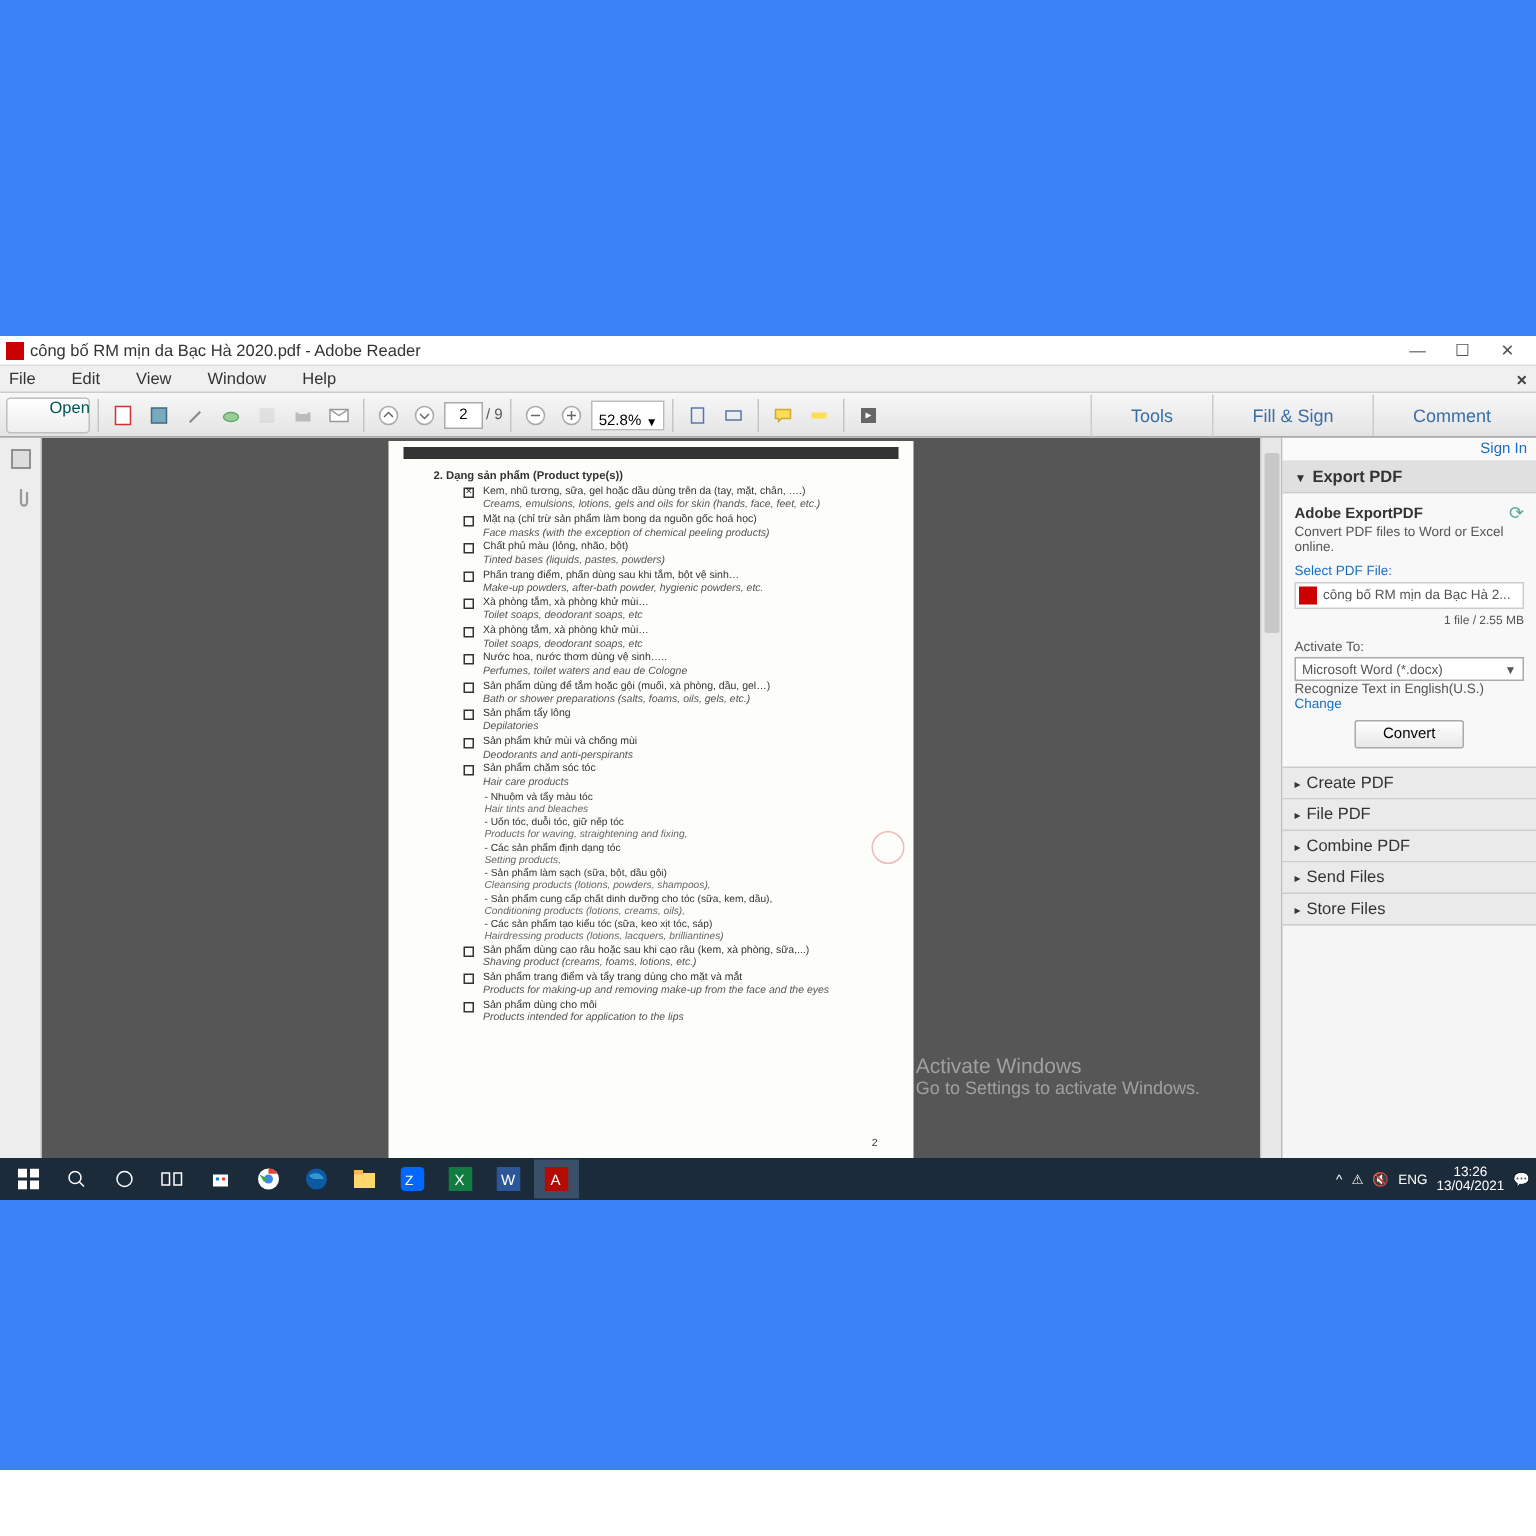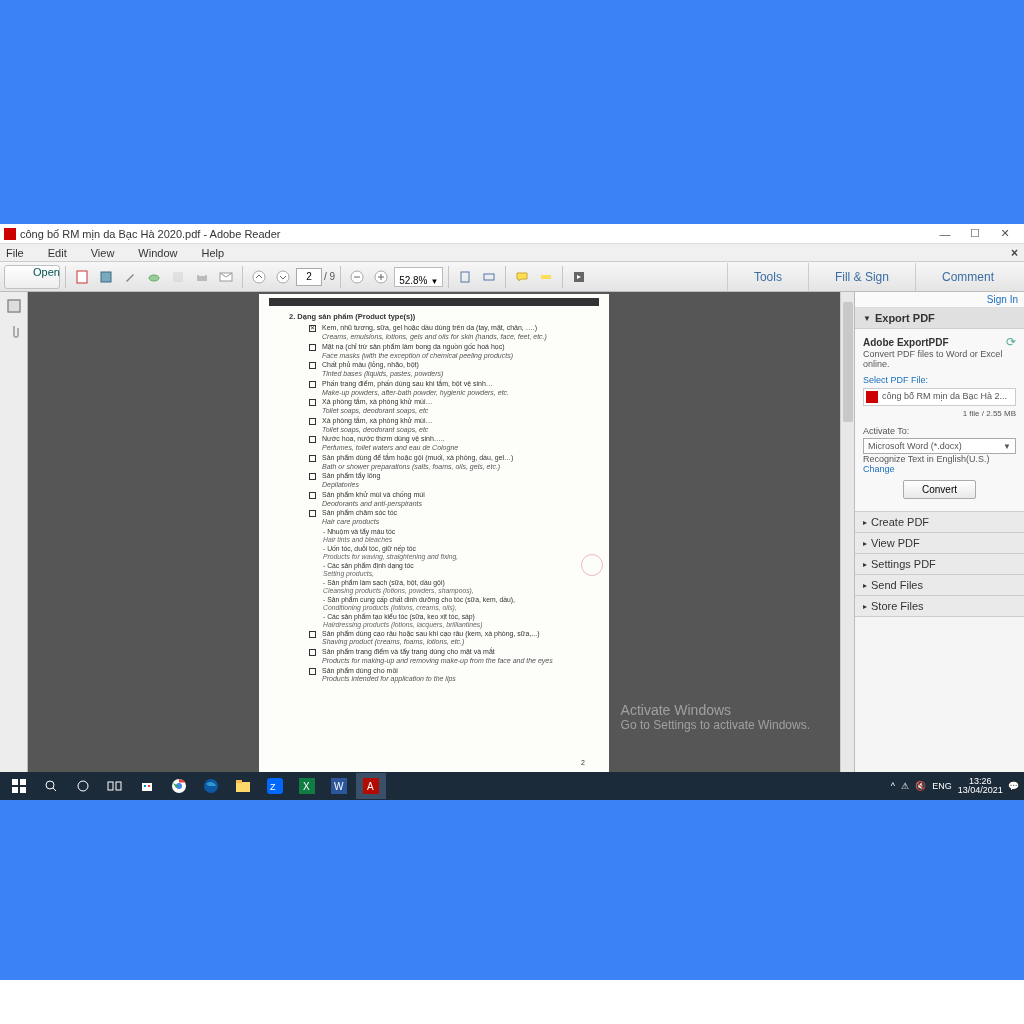--- a/index.html
+++ b/index.html
@@ -43,21 +43,21 @@
 .cb{width:7px;height:7px;border:1px solid #333;flex-shrink:0;margin-top:1px}
 .cb.chk::after{content:"✕";font-size:6px;position:relative;top:-2px;left:0}
 .row .txt{flex:1}
 .row .txt i{font-style:italic;color:#555;display:block}
 .sub{margin-left:14px;font-size:6.8px}
 .pgno{position:absolute;bottom:4px;right:24px;font-size:7px}
 .stamp{position:absolute;right:6px;top:260px;width:22px;height:22px;border:1px solid #d77;border-radius:50%;opacity:.5}
 .taskbar{height:28px;background:#1c2b3a;display:flex;align-items:center;padding:0 4px;color:#fff;font-size:10px;gap:2px}
 .taskbar .tb{width:30px;height:26px;display:flex;align-items:center;justify-content:center}
 .taskbar .sys{margin-left:auto;display:flex;align-items:center;gap:6px;font-size:9px}
-.watermark{position:absolute;right:30px;bottom:40px;color:#a0a0a0;font-size:12px;text-align:left}
+.watermark{position:absolute;right:40px;bottom:40px;color:#a0a0a0;font-size:12px;text-align:left}
 .watermark .big{font-size:14px}
 svg{display:block}
 </style>
 </head>
 <body>
 
 <div class="outer">
 <div class="appwin">
 
 <div class="titlebar">
@@ -324,25 +324,25 @@
       <div style="color:#1a6ec1">Change</div>
       <button class="convbtn">Convert</button>
     </div>
     <div id="accords">
             <div class="accord">
               <span style="font-size:8px">▸</span>
               <span>Create PDF</span>
             </div>
             <div class="accord">
               <span style="font-size:8px">▸</span>
-              <span>View PDF</span>
+              <span>File PDF</span>
             </div>
             <div class="accord">
               <span style="font-size:8px">▸</span>
-              <span>Settings PDF</span>
+              <span>Combine PDF</span>
             </div>
             <div class="accord">
               <span style="font-size:8px">▸</span>
               <span>Send Files</span>
             </div>
             <div class="accord">
               <span style="font-size:8px">▸</span>
               <span>Store Files</span>
             </div>
           </div>

